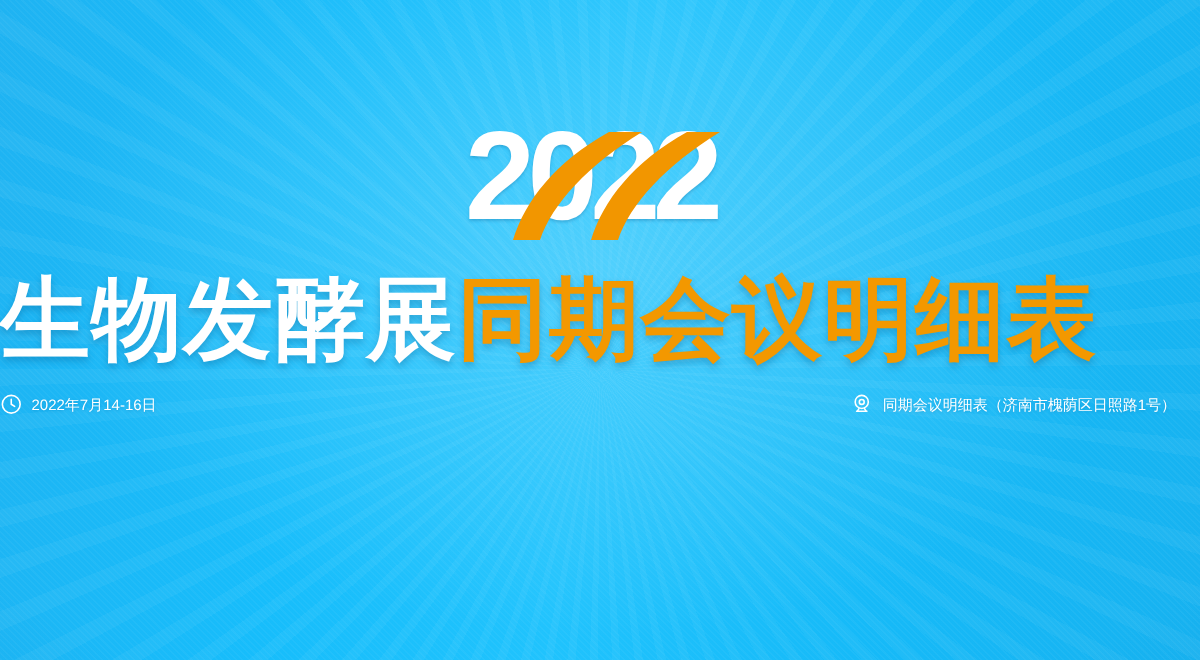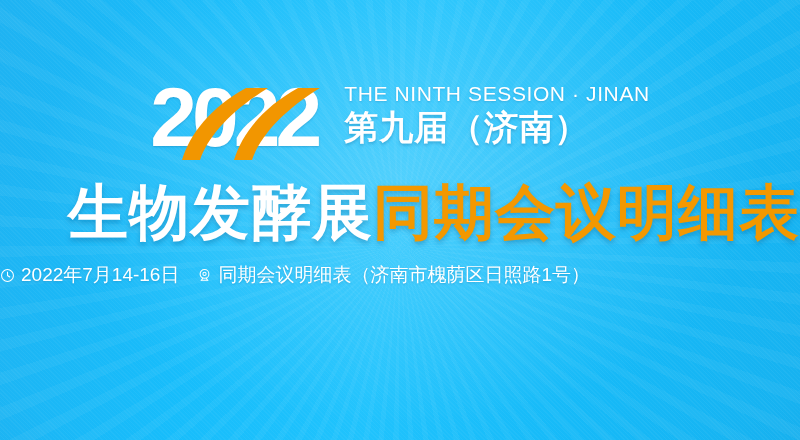--- a/index.html
+++ b/index.html
@@ -143,21 +143,21 @@
     white-space: nowrap;
     text-shadow: 0 2px 3px rgba(0,85,135,0.28);
   }
 
   
   .headline {
     position: absolute;
     left: 0;
     right: 0;
     top: 183px;
-    text-align: right;
+    text-align: left;
     font-size: 60px;
     line-height: 1;
     font-weight: 700;
     letter-spacing: 1px;
     white-space: nowrap;
   }
   .headline .w {
     color: #ffffff;
     text-shadow: 0 3px 5px rgba(0,80,130,0.30);
   }
@@ -167,24 +167,24 @@
   }
 
   
   .info-row {
     position: absolute;
     left: 0;
     right: 16px;
     top: 262px;
     display: flex;
     align-items: center;
-    justify-content: flex-start;
+    justify-content: space-between;
     gap: 7px;
     color: #ffffff;
-    font-size: 19px;
+    font-size: 10px;
     white-space: nowrap;
     text-shadow: 0 1px 2px rgba(0,80,130,0.22);
   }
   .info-item {
     display: flex;
     align-items: center;
     gap: 6px;
   }
   .info-item + .info-item { margin-left: 11px; }
   .ico {
@@ -211,24 +211,20 @@
     <div class="logo-row">
 
       <div class="year-wrap">
         <div class="year-text">2022</div>
         <svg class="swoosh-curve" width="180" height="78" viewBox="0 0 180 78" aria-hidden="true">
           <path d="M32 78 C 40 52, 60 26, 96 6 L 118 6 C 82 28, 58 54, 50 78 Z" fill="#f29600"></path>
           <path d="M84 78 C 92 52, 112 26, 148 6 L 170 6 C 134 28, 110 54, 102 78 Z" fill="#f29600"></path>
         </svg>
       </div>
 
-      <div class="subtitle-block">
-        <div class="eng-line">THE NINTH SESSION · JINAN</div>
-        <div class="cn-line">第九届（济南）</div>
-      </div>
 
     </div>
 
     <div class="headline">
       <span class="w">生物发酵展</span><span class="o">同期会议明细表</span>
     </div>
 
     <div class="info-row">
 
       <div class="info-item">

